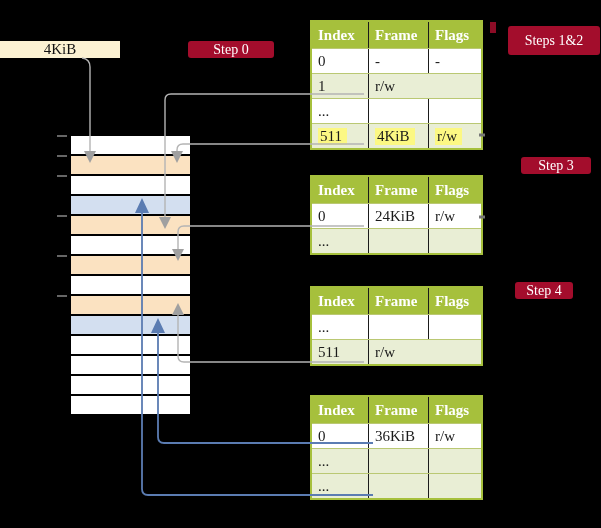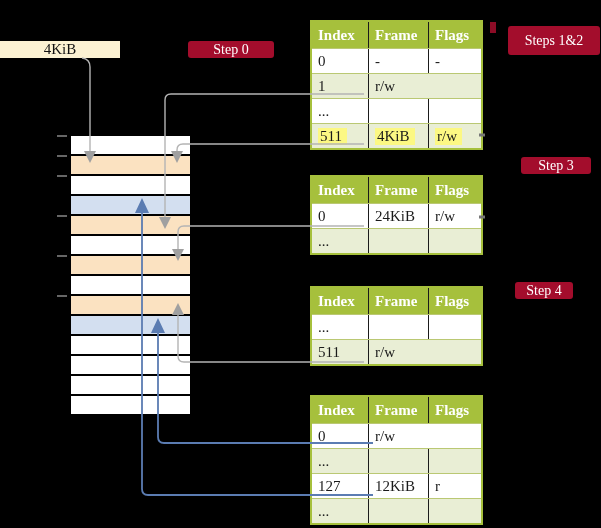--- a/index.html
+++ b/index.html
@@ -165,31 +165,27 @@
       </div>
     </div>
   <div class="ptable" id="t4">
       <div class="thead">
         <div class="hcell">Index</div>
         <div class="hcell">Frame</div>
         <div class="hcell">Flags</div>
       </div>
       <div class="trow">
         <div class="tcell">0</div>
+        <div class="tcell">36KiB</div>
         <div class="tcell">r/w</div>
       </div>
       <div class="trow shade">
         <div class="tcell">...</div>
         <div class="tcell"></div>
         <div class="tcell"></div>
-      </div>
-      <div class="trow">
-        <div class="tcell">127</div>
-        <div class="tcell">12KiB</div>
-        <div class="tcell">r</div>
       </div>
       <div class="trow shade">
         <div class="tcell">...</div>
         <div class="tcell"></div>
         <div class="tcell"></div>
       </div>
     </div>
 
 </div>
 

